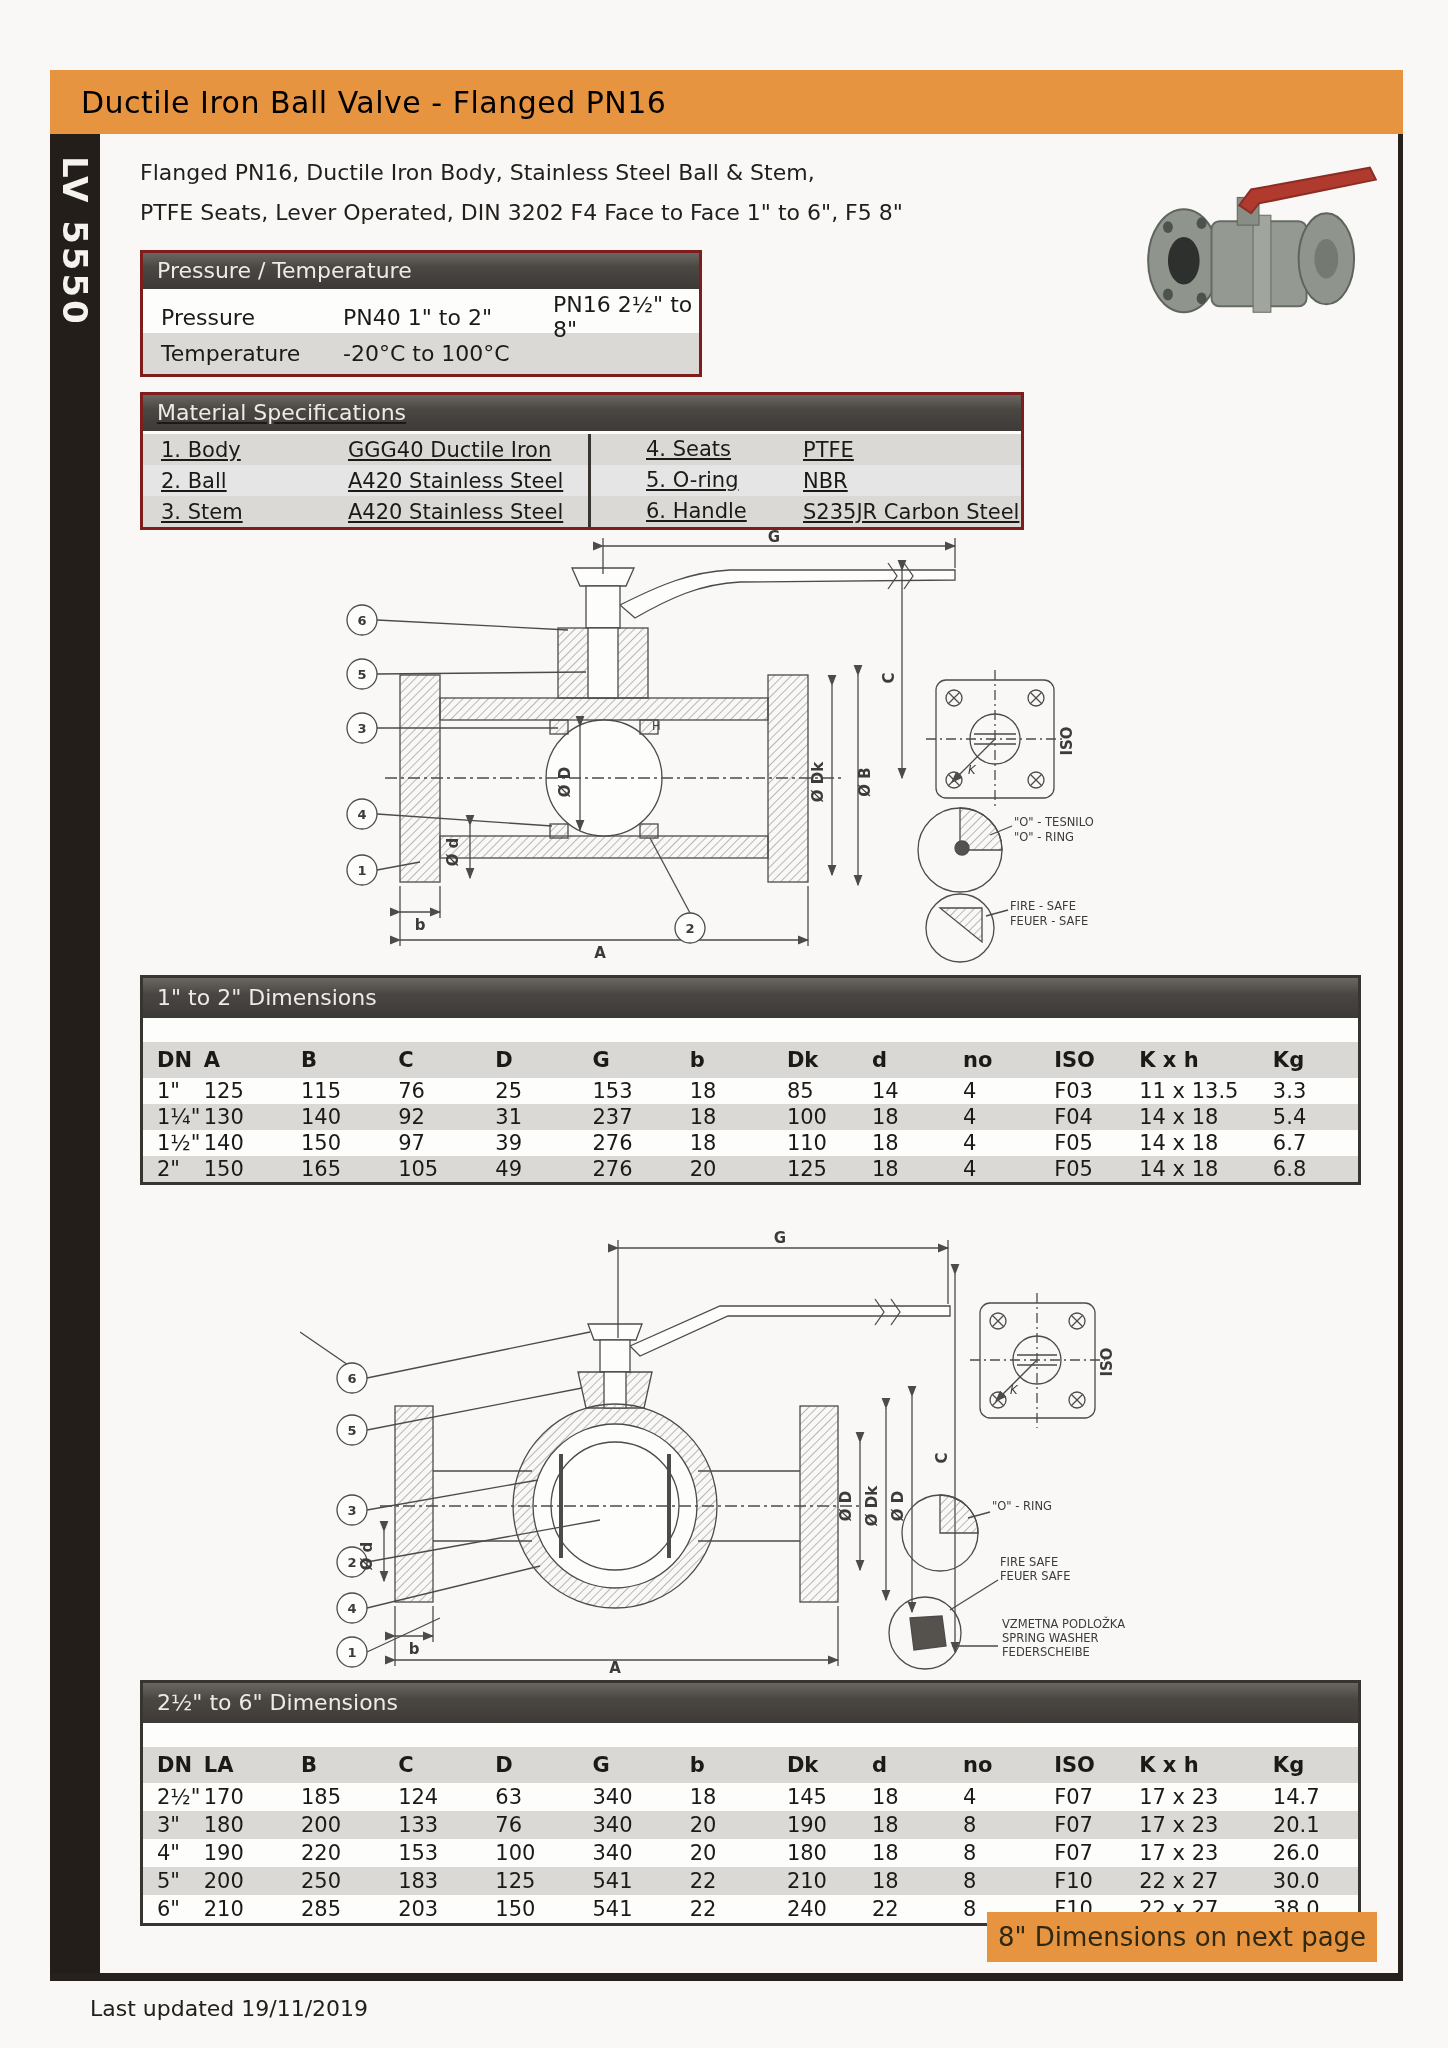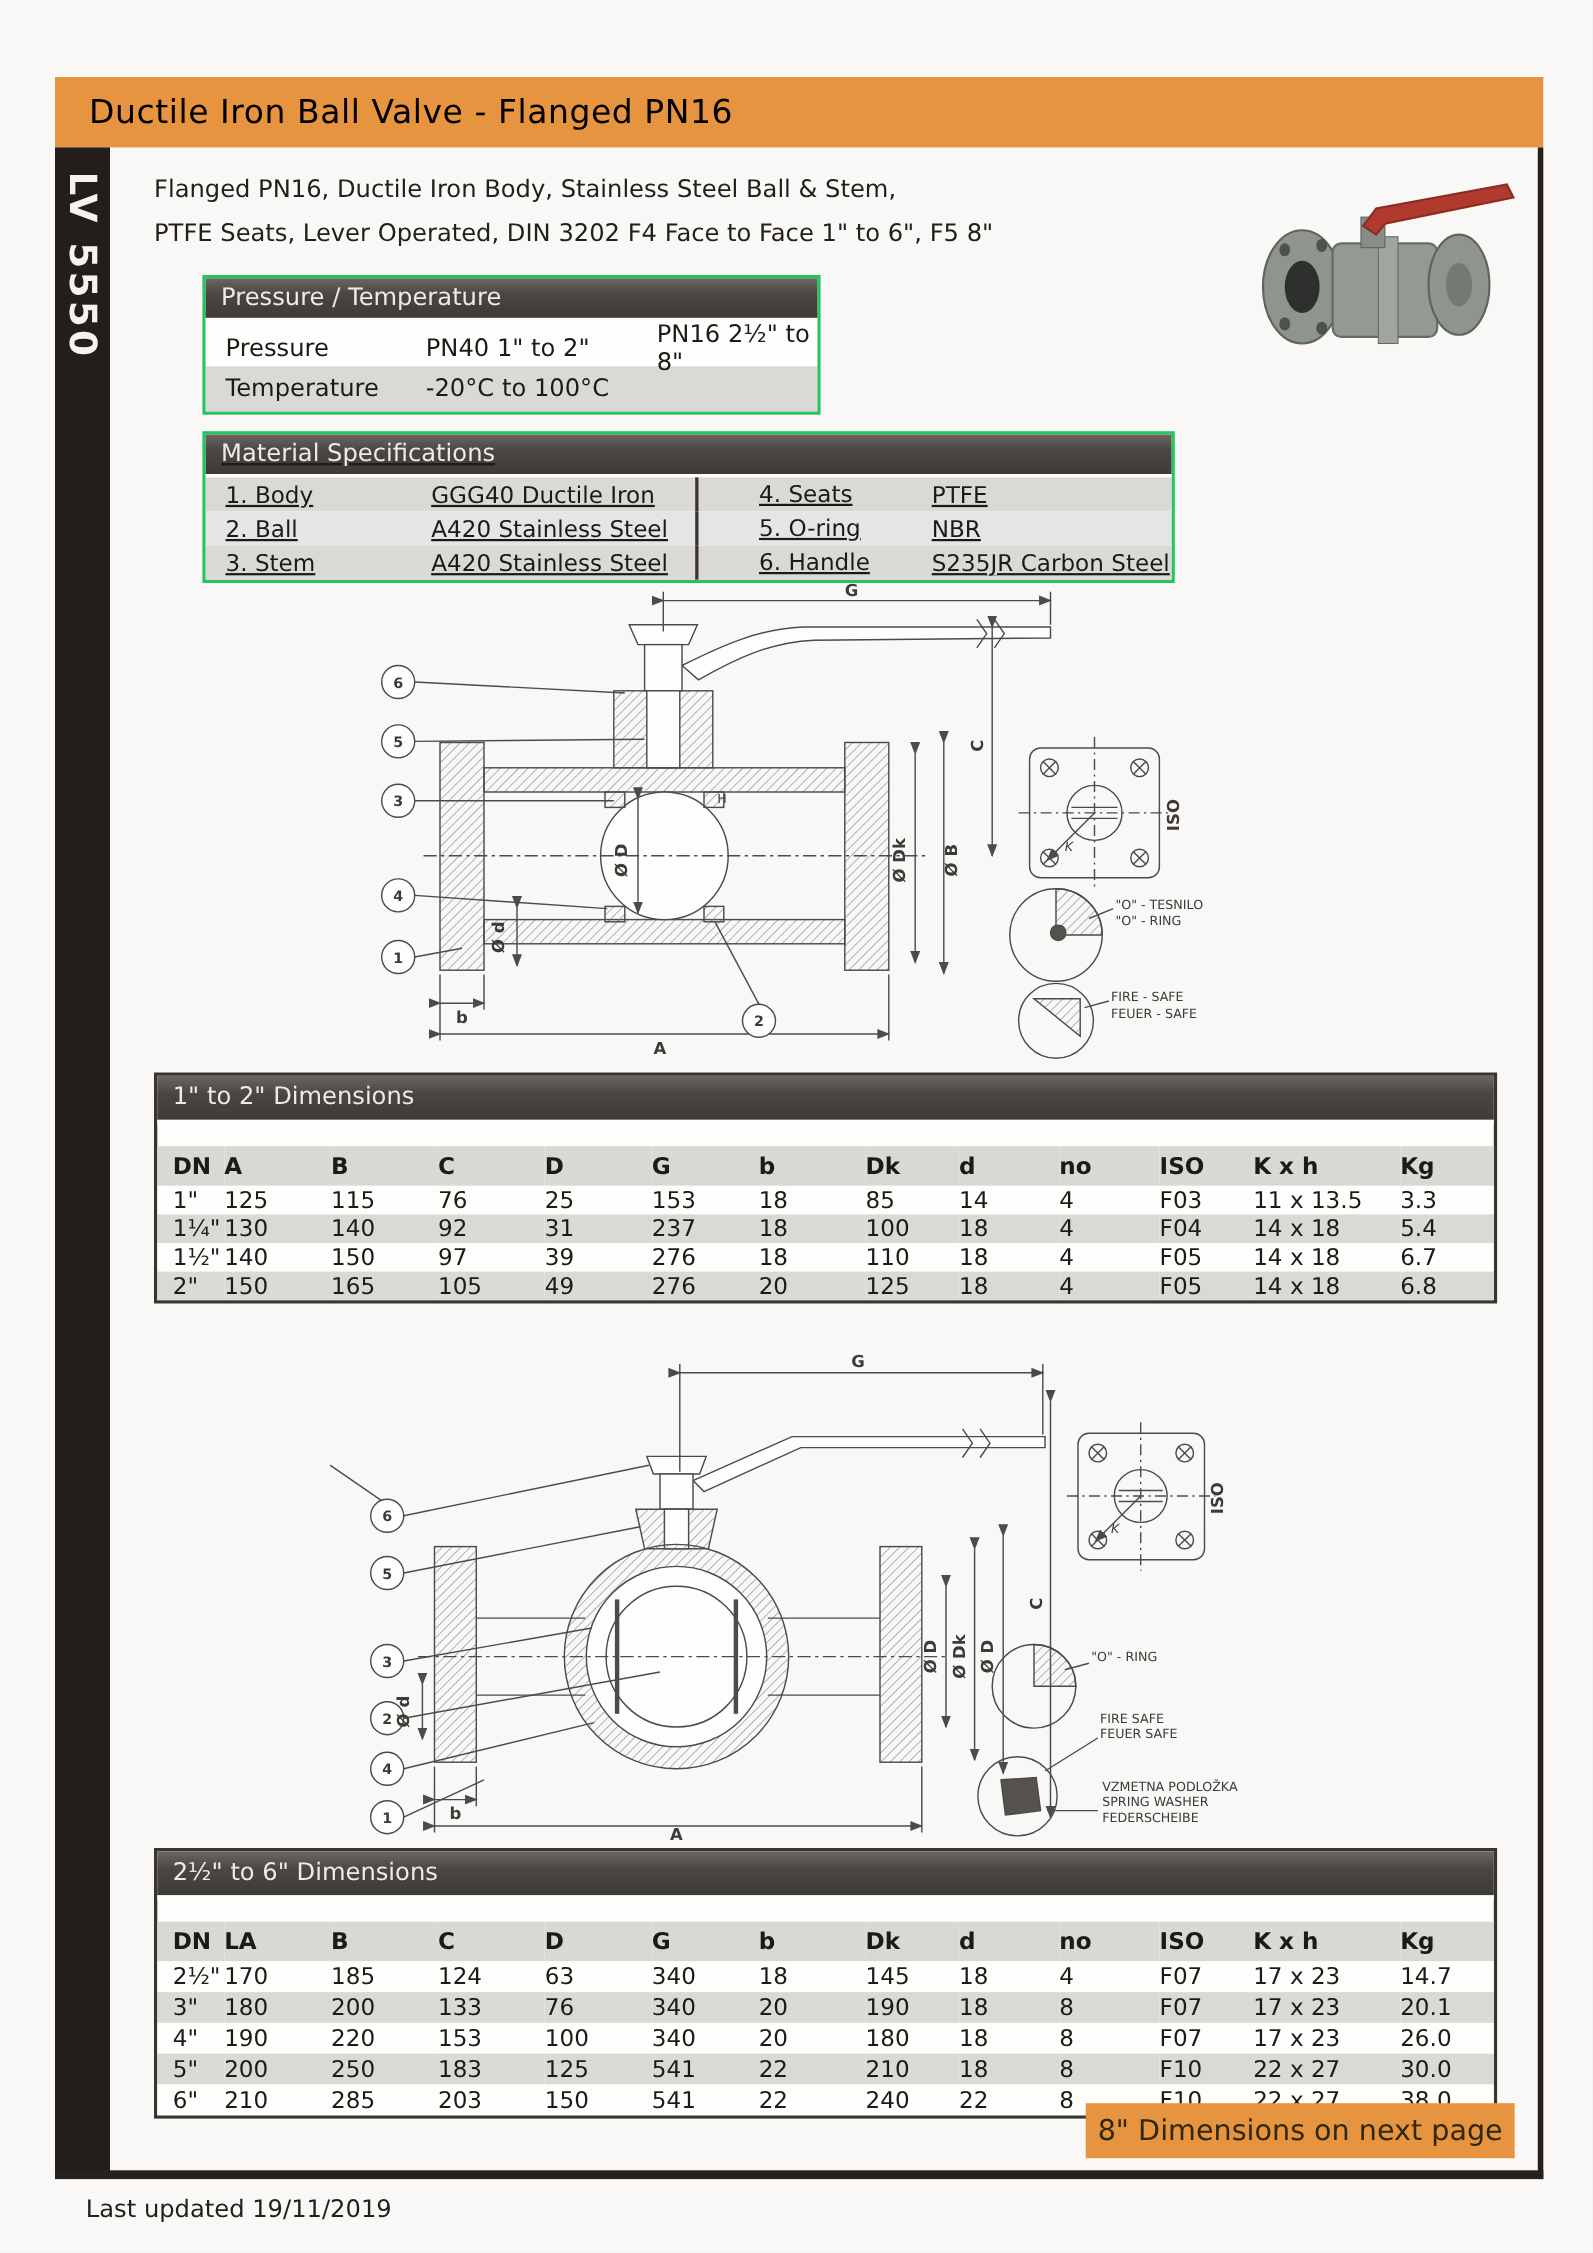--- a/index.html
+++ b/index.html
@@ -17,21 +17,21 @@
   .right-border{position:absolute;left:1398px;top:134px;width:5px;height:1847px;background:#27211d;}
   .bottom-border{position:absolute;left:50px;top:1973px;width:1353px;height:8px;background:#27211d;}
 
   
   .desc{position:absolute;left:140px;font-size:22px;color:#23201c;margin:0;}
   .desc.l1{top:160px;}
   .desc.l2{top:200px;}
   .photo{position:absolute;left:1130px;top:140px;width:262px;height:198px;}
 
   
-  .specbox{position:absolute;border:3px solid #22c55e;background:#fff;margin-left:44px;}
+  .specbox{position:absolute;border:3px solid #7f1d1d;background:#fff;}
   .dark-title{height:36px;line-height:36px;padding-left:14px;font-size:22px;color:#edebe7;
               background:linear-gradient(180deg,#6a6661 0%,#4a4642 40%,#3e3a37 100%);
               border-bottom:3px solid #fdfdfb;}
   .pt{left:140px;top:250px;width:556px;}
   .pt .spec-row{display:grid;grid-template-columns:200px 210px 1fr;align-items:center;height:41px;font-size:22px;}
   .pt .spec-row .spec-label{padding-left:18px;}
   .pt .spec-row.gray{background:#dad9d5;}
   .pt .spec-row.white{background:#fdfdfb;}
 
   .mat{left:140px;top:392px;width:878px;text-decoration:underline;}
@@ -59,21 +59,21 @@
   .diagram.d1{top:530px;width:890px;height:435px;}
   .diagram.d2{top:1228px;width:890px;height:447px;}
   svg text{font-family:"DejaVu Sans","Liberation Sans",sans-serif;fill:#3d3a37;}
   .dimlbl{font-size:15px;font-weight:bold;}
   .smlbl{font-size:11.5px;}
   .calltxt{font-size:13px;font-weight:bold;}
 
   
   .badge{position:absolute;left:987px;top:1912px;width:390px;height:50px;background:#e79440;
          display:flex;align-items:center;justify-content:center;font-size:26px;color:#2f2812;}
-  .footer{position:absolute;left:78px;top:1996px;font-size:22px;color:#23201c;}
+  .footer{position:absolute;left:90px;top:1996px;font-size:22px;color:#23201c;}
 </style>
 </head>
 <body>
 
 <div class="page">
 
   <div class="orange-bar">
     <h1>Ductile Iron Ball Valve - Flanged PN16</h1>
   </div>
 

